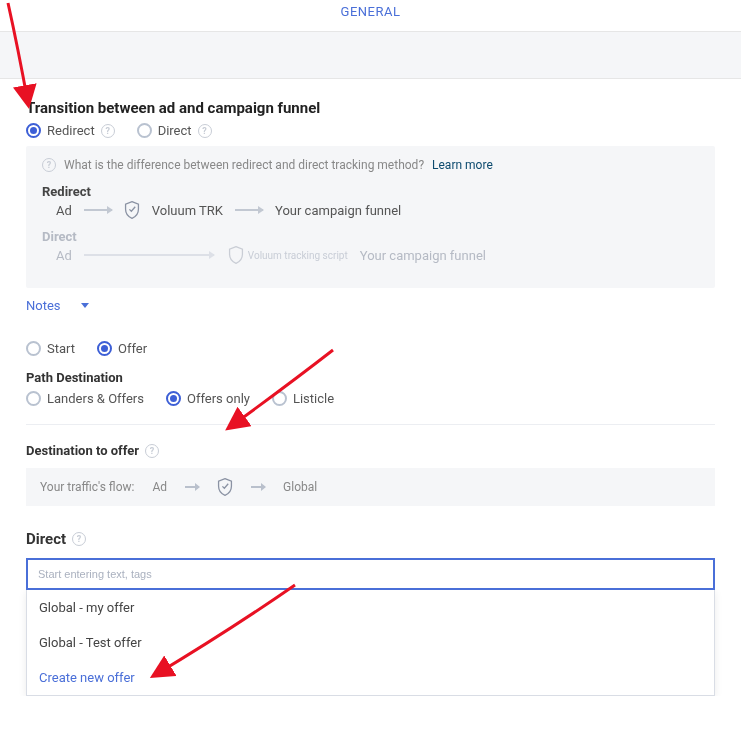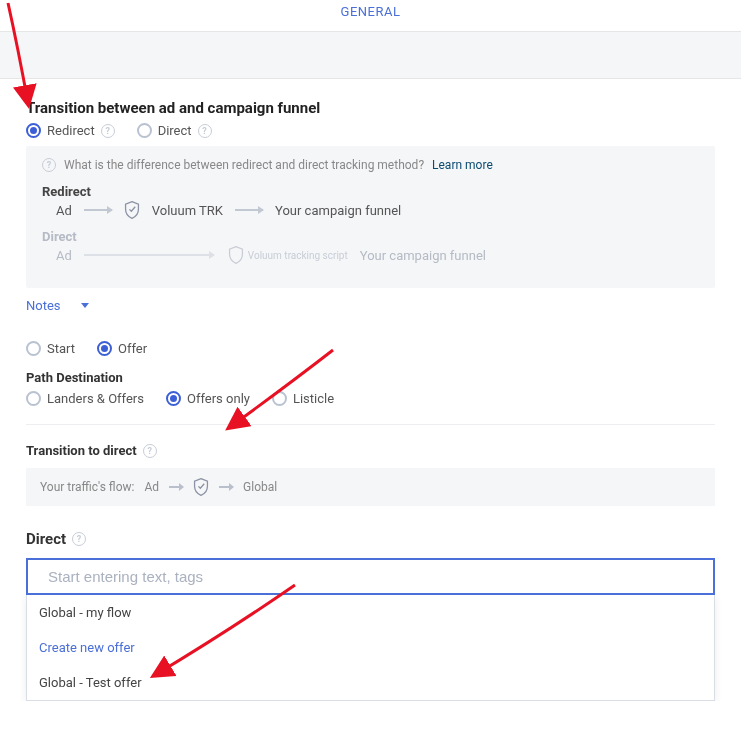--- a/index.html
+++ b/index.html
@@ -172,21 +172,21 @@
   .divider {
     height: 1px;
     background: #eceef2;
     margin: 18px 0;
   }
   .flow-strip {
     background: #f5f6f8;
     padding: 10px 14px;
     display: flex;
     align-items: center;
-    gap: 10px;
+    gap: 18px;
     color: #888;
     font-size: 12px;
     margin-top: 10px;
   }
   .flow-strip .arrow-sm {
     width: 14px; height: 2px;
     background: #b9c0cc;
     position: relative;
   }
   .flow-strip .arrow-sm::after {
@@ -202,22 +202,22 @@
     font-weight: 700;
     display: flex;
     align-items: center;
     gap: 6px;
     margin-top: 24px;
     margin-bottom: 10px;
   }
   .search-input {
     width: 100%;
     border: 2px solid #4a6fd8;
-    padding: 8px 20px;
-    font-size: 15px;
+    padding: 8px 10px;
+    font-size: 11px;
     color: #8b5cf6;
     outline: none;
   }
   .search-input::placeholder { color: #aab1bf; }
   .dropdown {
     border: 1px solid #d9dde5;
     border-top: none;
     background: #fff;
     box-shadow: 0 2px 8px rgba(0,0,0,0.08);
   }
@@ -334,21 +334,21 @@
     </label>
     <label class="radio-opt">
       <span class="radio"></span>
       <span>Listicle</span>
     </label>
   </div>
 
   <div class="divider"></div>
 
   <div class="sub-label">
-    <span>Transition to direct</span>
+    <span>Destination to offer</span>
     <span class="help-icon">?</span>
   </div>
 
   <div class="flow-strip">
     <span>Your traffic's flow:</span>
     <span>Ad</span>
     <span class="arrow-sm"></span>
     <span class="shield">
       <svg viewBox="0 0 24 28">
           <path d="M12 1 L22 5 V13 C22 20 17 25 12 27 C7 25 2 20 2 13 V5 Z" fill="none" stroke="#8a92a3" stroke-width="2"></path>
@@ -358,23 +358,23 @@
     <span class="arrow-sm"></span>
     <span>Global</span>
   </div>
 
   <div class="offers-heading">
     <span>Direct</span>
     <span class="help-icon">?</span>
   </div>
   <input class="search-input" type="text" placeholder="Start entering text, tags" style="">
   <div class="dropdown">
-    <div class="dropdown-item">Global - my flow</div>
+    <div class="dropdown-item">Global - my offer</div>
+    <div class="dropdown-item">Global - Test offer</div>
     <div class="dropdown-item create">Create new offer</div>
-    <div class="dropdown-item">Global - Test offer</div>
   </div>
 
 </div>
 
 <div class="red-arrow" style="left:-2px; top:-2px;">
   <svg width="60" height="120">
       <defs>
         <marker id="ah1" markerWidth="8" markerHeight="8" refX="6" refY="4" orient="auto">
           <path d="M0,0 L8,4 L0,8 Z" fill="#e81123"></path>
         </marker>

